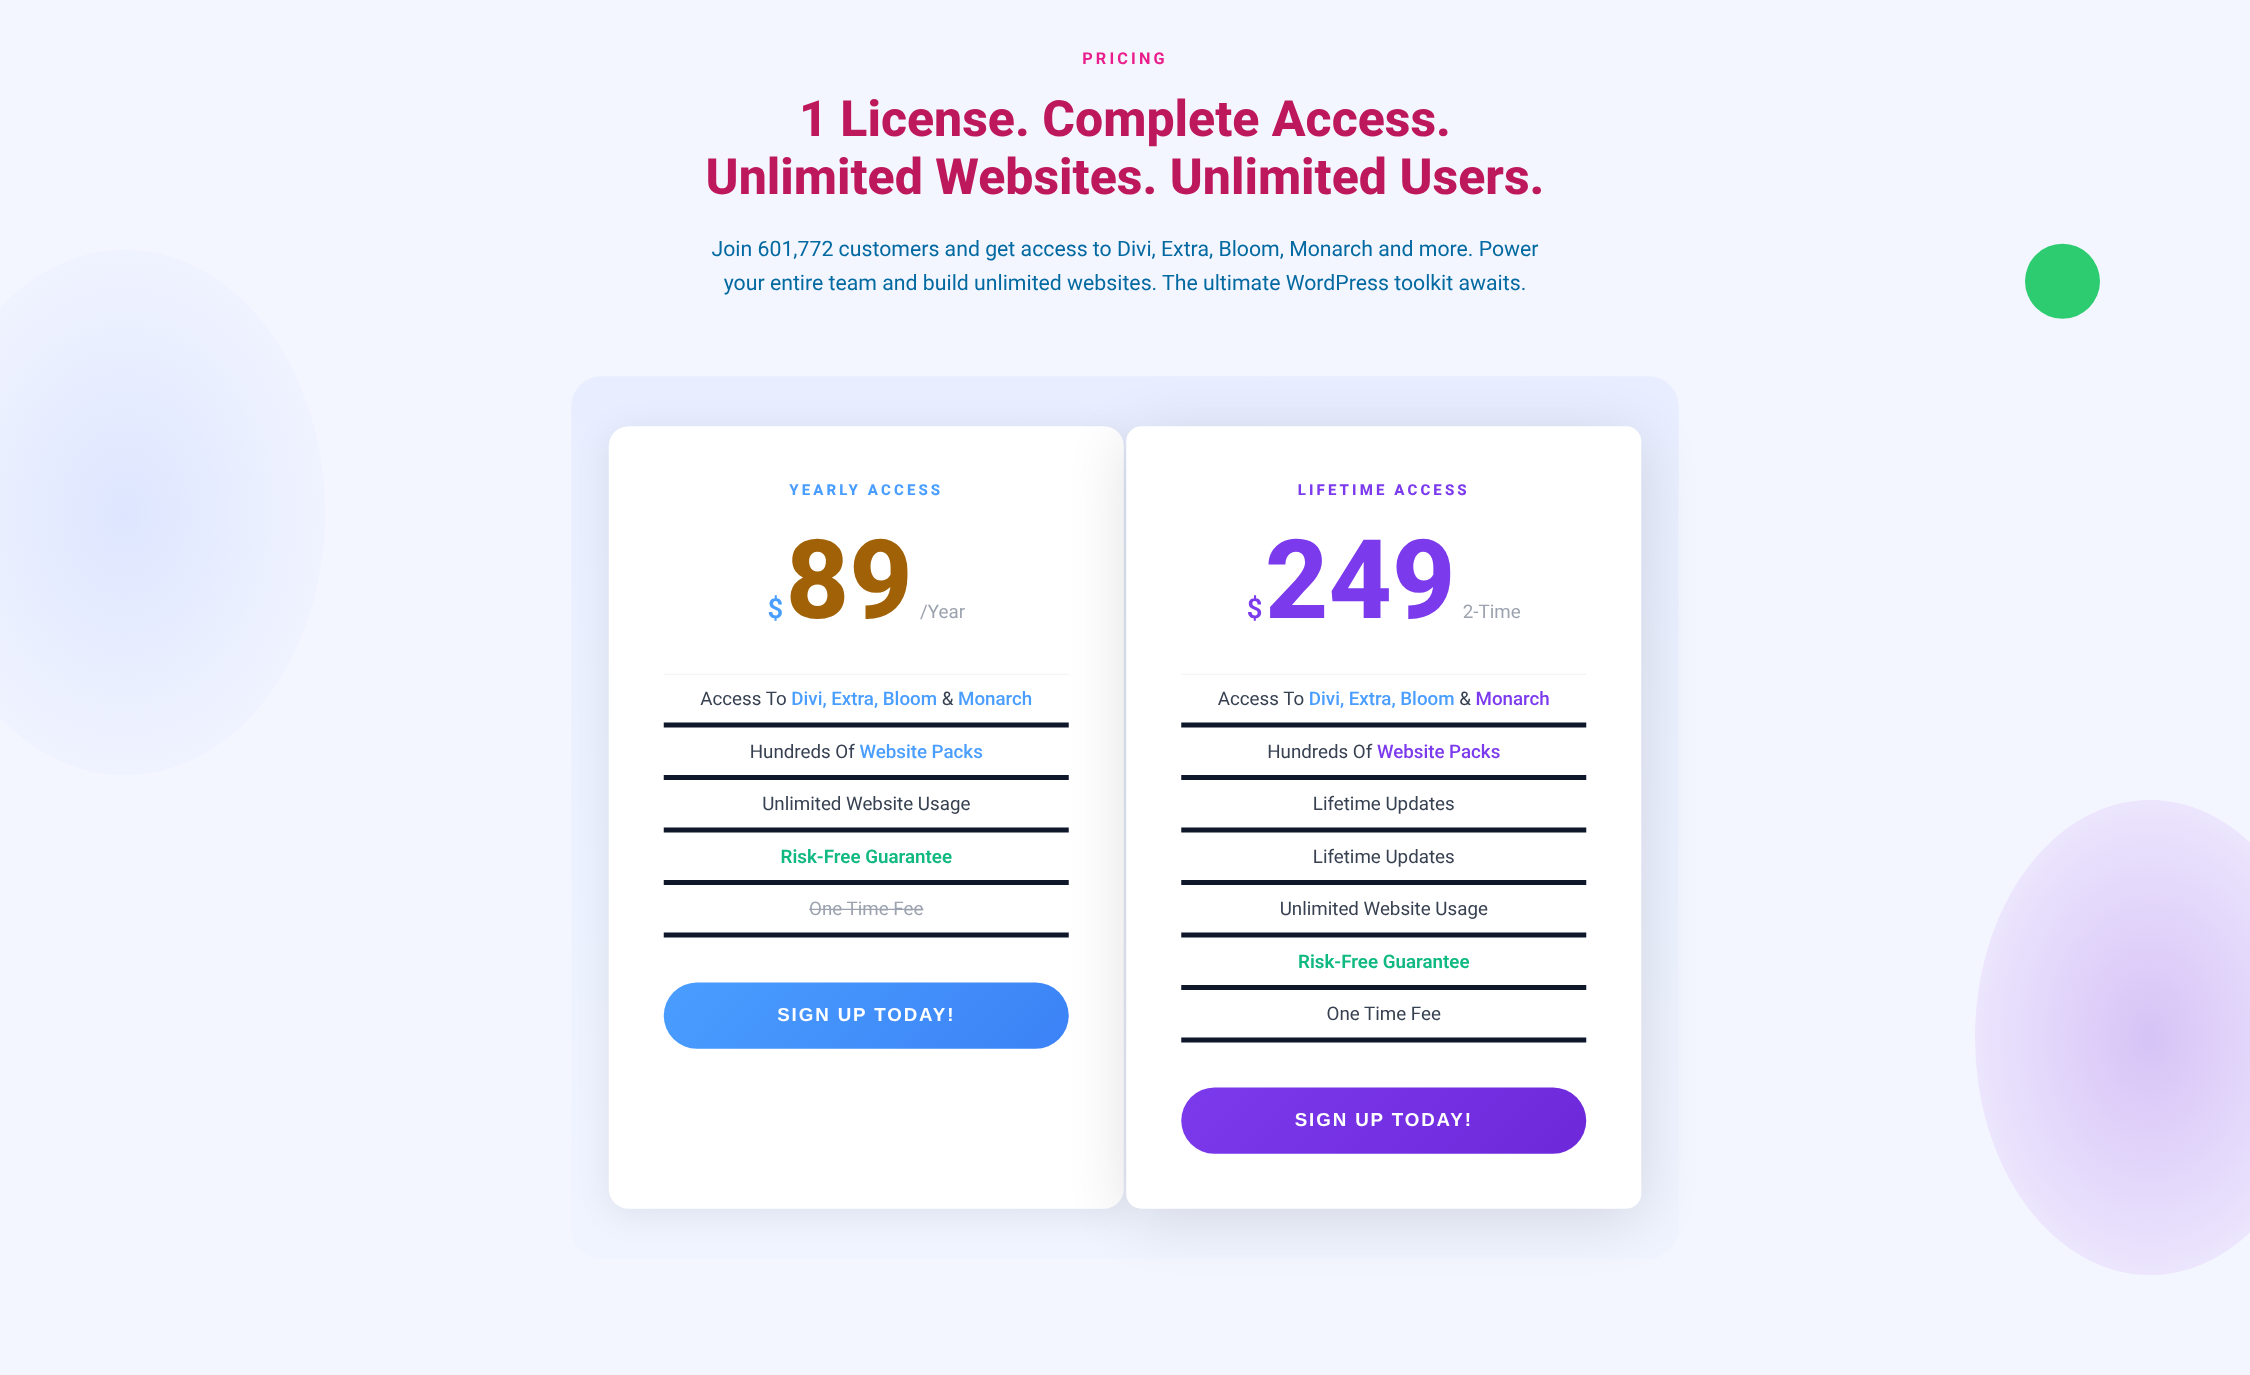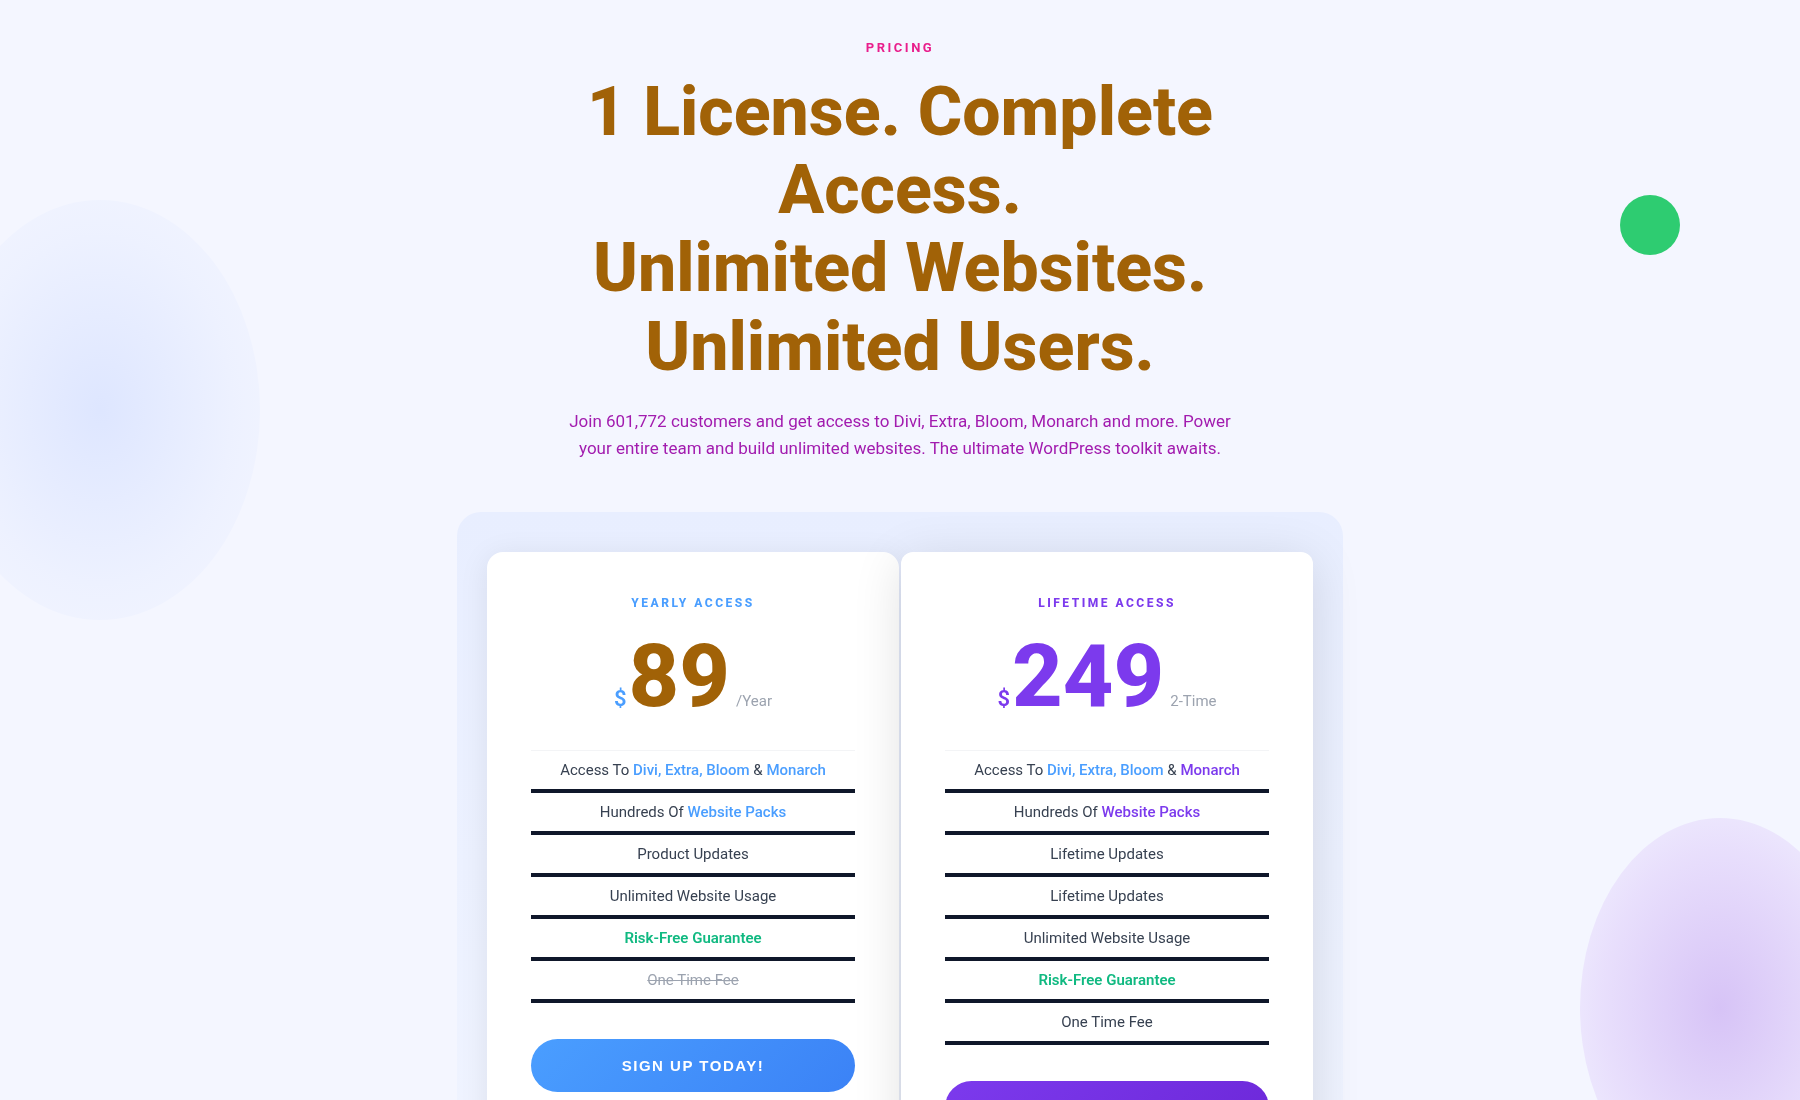--- a/index.html
+++ b/index.html
@@ -71,33 +71,33 @@
     .pricing-label {
       font-size: 13px;
       font-weight: 700;
       letter-spacing: 2.5px;
       color: #e91e8c;
       text-transform: uppercase;
       margin-bottom: 18px;
     }
 
     .main-title {
-      font-size: 68px;
+      font-size: 40px;
       font-weight: 800;
-      color: #a16207;
+      color: #be185d;
       line-height: 1.15;
       margin-bottom: 22px;
     }
 
     .subtitle {
       font-size: 17px;
-      color: #a21caf;
+      color: #0369a1;
       line-height: 1.6;
       max-width: 680px;
-      margin: 0 auto;
+      margin: 10px auto;
     }
 
     
     .pricing-card {
       background: #fff;
       border-radius: 16px;
       padding: 44px 44px 44px;
       text-align: center;
       width: 412px;
       min-height: 580px;
@@ -279,21 +279,20 @@
         <span class="price-period">/Year</span>
       </div>
 
       <ul class="features-list">
         <li>
           Access To <a href="#" class="link-blue">Divi, Extra, Bloom</a> &amp; <a href="#" class="link-blue">Monarch</a>
         </li>
         <li>
           Hundreds Of <a href="#" class="link-blue">Website Packs</a>
         </li>
-        <li>Product Updates</li>
         <li>Unlimited Website Usage</li>
         <li>
           <span class="link-green">Risk-Free Guarantee</span>
         </li>
         <li>
           <span class="strikethrough">One Time Fee</span>
         </li>
       </ul>
 
       <button class="cta-button cta-button-yearly">SIGN UP TODAY!</button>

